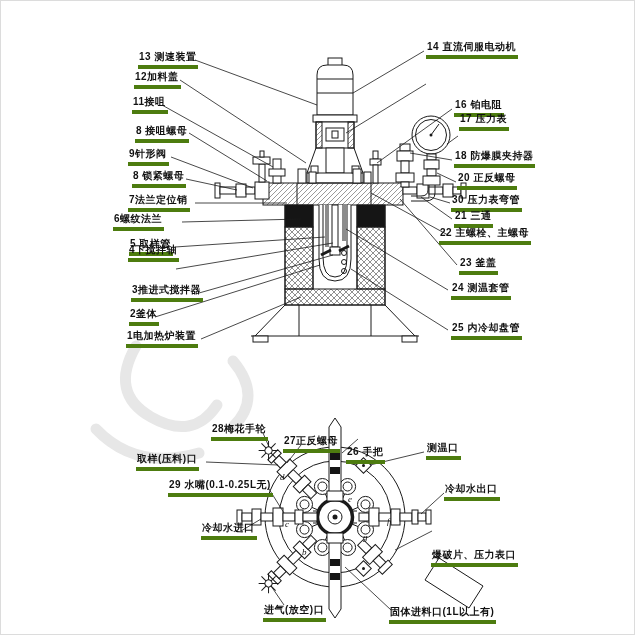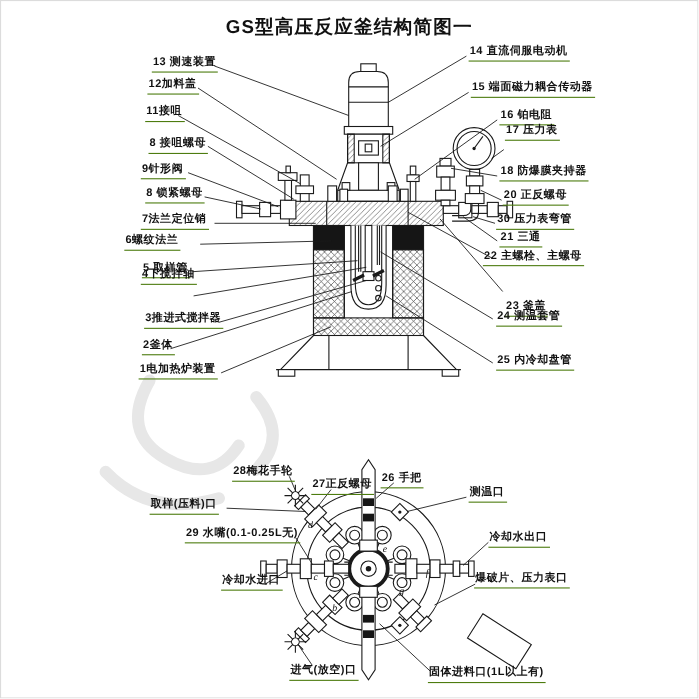--- a/index.html
+++ b/index.html
@@ -1,29 +1,28 @@
 <!DOCTYPE html>
 <html><head>
 <meta charset="utf-8">
 <style>
   html,body{margin:0;padding:0;background:#fff;}
   .page{position:relative;width:635px;height:635px;background:#fff;border:1px solid #dcdcdc;box-sizing:border-box;overflow:hidden;}
   .title{position:absolute;top:12px;left:0;right:0;text-align:center;
          font:bold 17px "Liberation Sans",sans-serif;color:#111;letter-spacing:1px;}
   .lbl{position:absolute;font:bold 10px/1.25 "Liberation Sans",sans-serif;color:#111;
-       border-bottom:1px solid #4d7c0f;padding:0 2px 1px 1px;white-space:nowrap;letter-spacing:.5px;}
+       border-bottom:4px solid #4d7c0f;padding:0 2px 1px 1px;white-space:nowrap;letter-spacing:.5px;}
   .ltr{position:absolute;font:italic 9px "Liberation Serif",serif;color:#111;}
   svg{position:absolute;left:0;top:0;}
 </style>
 </head>
 <body>
 
 <div class="page">
 
-  <div class="title">GS型高压反应釜结构简图一</div>
 
   <svg width="635" height="635" viewBox="0 0 635 635">
     <defs>
       <pattern id="xh" width="6" height="6" patternUnits="userSpaceOnUse">
         <path d="M0,6 L6,0 M0,0 L6,6" stroke="#444" stroke-width="0.6"></path>
       </pattern>
       <pattern id="dh" width="5" height="5" patternUnits="userSpaceOnUse">
         <path d="M0,5 L5,0" stroke="#555" stroke-width="0.6"></path>
       </pattern>
     </defs>
@@ -234,41 +233,40 @@
   <div class="lbl" style="left:131px;top:169px">8 锁紧螺母</div>
   <div class="lbl" style="left:127px;top:193px">7法兰定位销</div>
   <div class="lbl" style="left:112px;top:212px">6螺纹法兰</div>
   <div class="lbl" style="left:128px;top:237px">5 取样管</div>
   <div class="lbl" style="left:127px;top:243px">4下搅拌轴</div>
   <div class="lbl" style="left:130px;top:283px">3推进式搅拌器</div>
   <div class="lbl" style="left:128px;top:307px">2釜体</div>
   <div class="lbl" style="left:125px;top:329px">1电加热炉装置</div>
 
   <div class="lbl" style="left:425px;top:40px">14 直流伺服电动机</div>
-  <div class="lbl" style="left:427px;top:73px">15 端面磁力耦合传动器</div>
   <div class="lbl" style="left:453px;top:98px">16 铂电阻</div>
   <div class="lbl" style="left:458px;top:112px">17 压力表</div>
   <div class="lbl" style="left:453px;top:149px">18 防爆膜夹持器</div>
   <div class="lbl" style="left:456px;top:171px">20 正反螺母</div>
   <div class="lbl" style="left:450px;top:193px">30 压力表弯管</div>
   <div class="lbl" style="left:453px;top:209px">21 三通</div>
   <div class="lbl" style="left:438px;top:226px">22 主螺栓、主螺母</div>
-  <div class="lbl" style="left:458px;top:272px">23 釜盖</div>
+  <div class="lbl" style="left:458px;top:256px">23 釜盖</div>
   <div class="lbl" style="left:450px;top:281px">24 测温套管</div>
   <div class="lbl" style="left:450px;top:321px">25 内冷却盘管</div>
 
   <div class="lbl" style="left:210px;top:422px">28梅花手轮</div>
   <div class="lbl" style="left:282px;top:434px">27正反螺母</div>
-  <div class="lbl" style="left:345px;top:428px">26 手把</div>
+  <div class="lbl" style="left:345px;top:445px">26 手把</div>
   <div class="lbl" style="left:425px;top:441px">测温口</div>
   <div class="lbl" style="left:135px;top:452px">取样(压料)口</div>
   <div class="lbl" style="left:167px;top:478px">29 水嘴(0.1-0.25L无)</div>
   <div class="lbl" style="left:200px;top:521px">冷却水进口</div>
   <div class="lbl" style="left:443px;top:482px">冷却水出口</div>
-  <div class="lbl" style="left:430px;top:519px">爆破片、压力表口</div>
+  <div class="lbl" style="left:430px;top:548px">爆破片、压力表口</div>
   <div class="lbl" style="left:262px;top:603px">进气(放空)口</div>
   <div class="lbl" style="left:388px;top:605px">固体进料口(1L以上有)</div>
 
   <div class="ltr" style="left:279px;top:471px">d</div>
   <div class="ltr" style="left:284px;top:518px">c</div>
   <div class="ltr" style="left:301px;top:546px">b</div>
   <div class="ltr" style="left:347px;top:493px">e</div>
   <div class="ltr" style="left:362px;top:531px">g</div>
   <div class="ltr" style="left:386px;top:515px">f</div>
 

